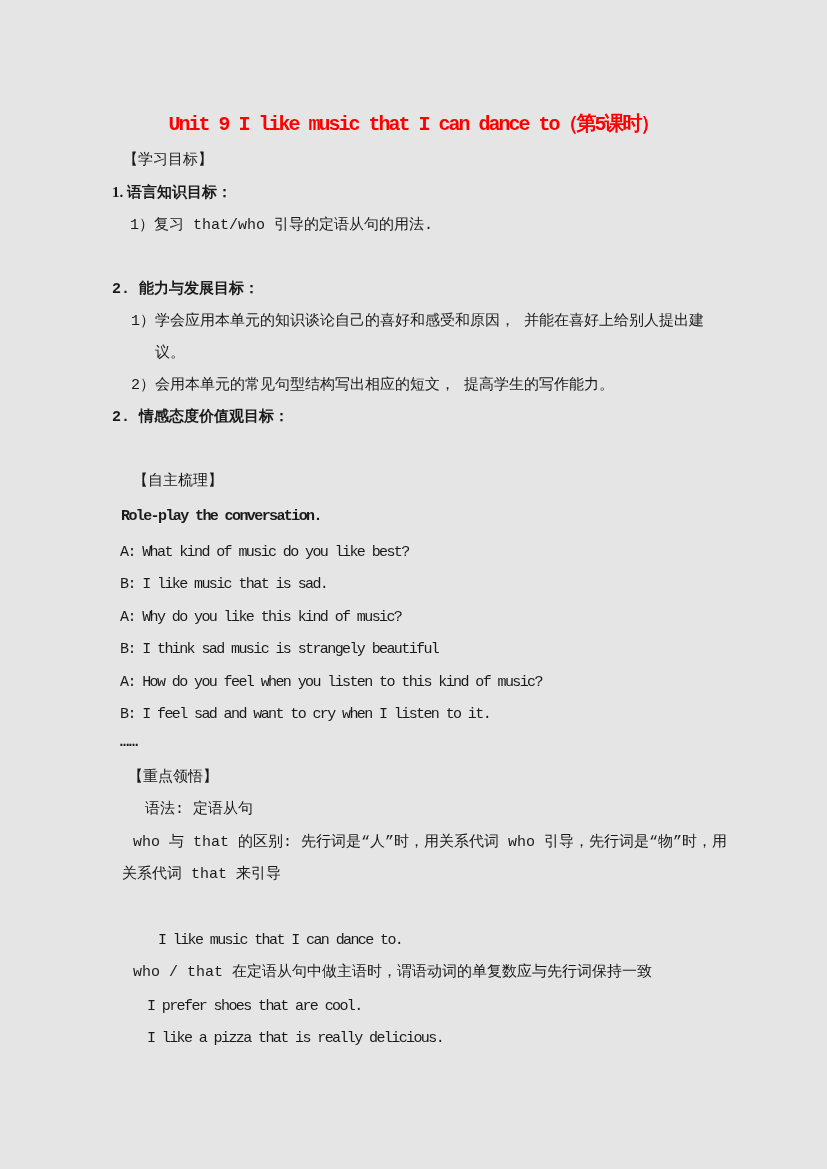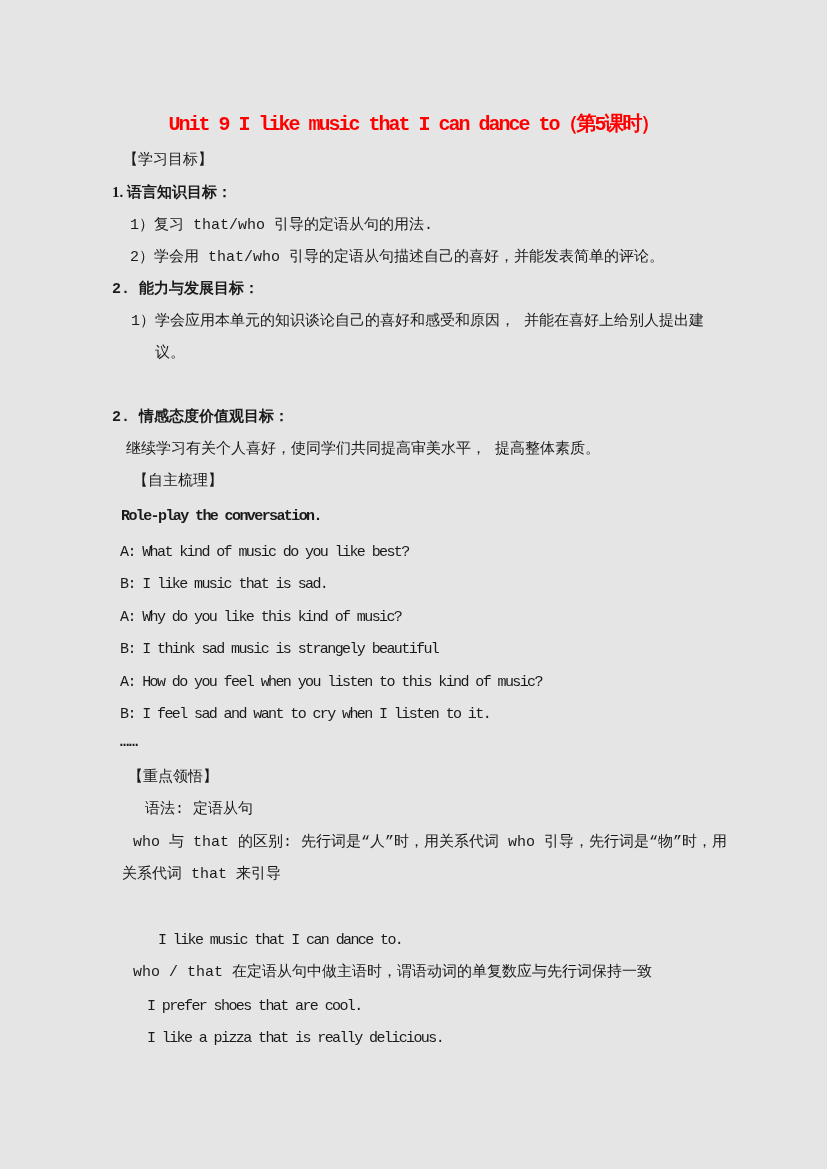--- a/index.html
+++ b/index.html
@@ -39,28 +39,27 @@
 <body>
 
 <div id="page">
 
   <div class="doc-title">Unit 9 I like music that I can dance to（第5课时）</div>
 
   <div class="line" style="top:152px; left:123px;">【学习目标】</div>
 
   <div class="line bold" style="top:184px; left:112px;font-family:Liberation Serif, serif;">1. 语言知识目标：</div>
   <div class="line" style="top:217px; left:130px;">1）复习 that/who 引导的定语从句的用法.</div>
-  <div class="line" style="top:249px; left:130px;">2）学会用 that/who 引导的定语从句描述自己的喜好，并能发表简单的评论。</div>
 
   <div class="line bold" style="top:281px; left:112px;">2. 能力与发展目标：</div>
   <div class="line" style="top:313px; left:131px;">1）学会应用本单元的知识谈论自己的喜好和感受和原因， 并能在喜好上给别人提出建</div>
   <div class="line" style="top:345px; left:155px;">议。</div>
+  <div class="line" style="top:377px; left:131px;">2）会用本单元的常见句型结构写出相应的短文， 提高学生的写作能力。</div>
 
   <div class="line bold" style="top:409px; left:112px;">2. 情感态度价值观目标：</div>
-  <div class="line" style="top:441px; left:126px;">继续学习有关个人喜好，使同学们共同提高审美水平， 提高整体素质。</div>
 
   <div class="line" style="top:473px; left:133px;">【自主梳理】</div>
   <div class="line latin bold" style="top:508px; left:121px;">Role-play the conversation.</div>
 
   <div class="line latin" style="top:544px; left:120px;">A: What kind of music do you like best?</div>
   <div class="line latin" style="top:576px; left:120px;">B: I like music that is sad.</div>
   <div class="line latin" style="top:609px; left:120px;">A: Why do you like this kind of music?</div>
   <div class="line latin" style="top:674px; left:120px;">A: How do you feel when you listen to this kind of music?</div>
   <div class="line latin" style="top:641px; left:120px;">B: I think sad music is strangely beautiful</div>
   <div class="line latin" style="top:706px; left:120px;">B: I feel sad and want to cry when I listen to it.</div>

